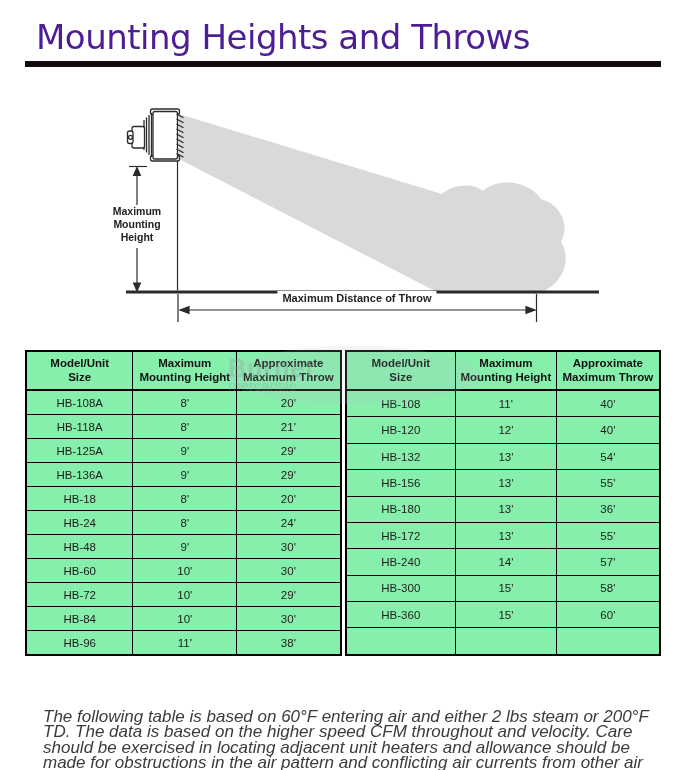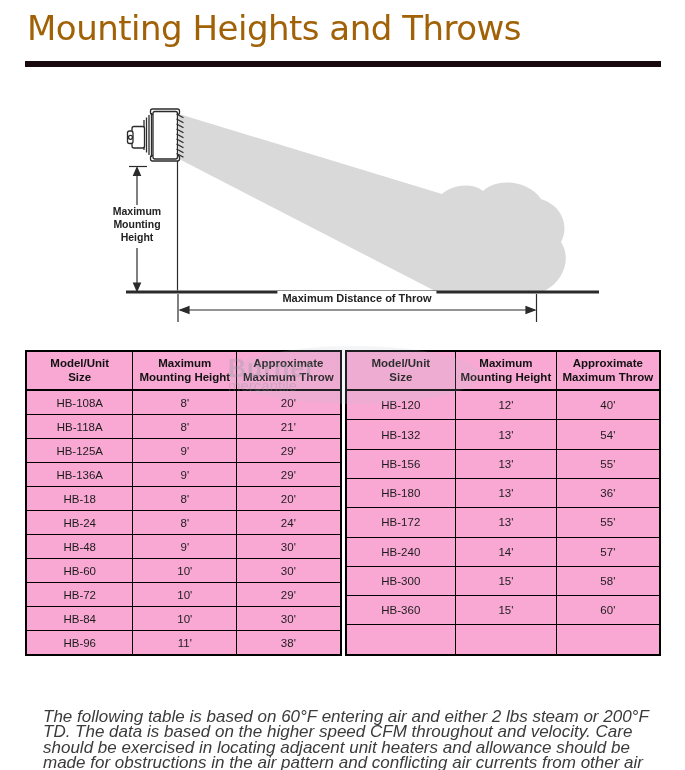--- a/index.html
+++ b/index.html
@@ -1,30 +1,30 @@
 <!DOCTYPE html>
 <html><head>
 <meta charset="utf-8">
 <style>
   html,body{margin:0;padding:0;background:#fff;}
   .page{position:relative;width:685px;height:770px;background:#fff;overflow:hidden;
         font-family:"Liberation Sans",sans-serif;color:#1c1c1c;}
-  .title{position:absolute;left:27px;top:8px;margin:0;
+  .title{position:absolute;left:27px;top:8px;margin:9px;
          font-family:"DejaVu Sans",sans-serif;font-weight:400;font-size:34px;
-         letter-spacing:-0.5px;color:#a16207;}
+         letter-spacing:-0.5px;color:#4c1d95;}
   .title-rule{position:absolute;left:25px;top:61px;width:636px;height:6px;background:#18090e;}
   .diagram{position:absolute;left:0;top:95px;width:685px;height:250px;}
   .diagram svg{position:absolute;left:0;top:0;}
   .dim-label{position:absolute;font-weight:bold;color:#222;background:#fff;}
   .height-label{left:137px;top:110px;transform:translateX(-50%);width:64px;text-align:center;
                 font-size:10.5px;line-height:13px;white-space:pre-line;}
   .throw-label{left:357px;top:196px;transform:translateX(-50%);font-size:11px;line-height:14px;
                padding:0 5px;white-space:nowrap;}
   .tables{position:absolute;left:25px;top:350px;width:636px;display:flex;gap:3px;}
-  .tables table{border-collapse:collapse;width:340px;table-layout:fixed;background:#f9a8d4;
+  .tables table{border-collapse:collapse;width:340px;table-layout:fixed;background:#86efac;
                 border:2px solid #000;}
   .tables th{border:1px solid #000;border-bottom:2px solid #000;text-align:center;
              font-size:11.5px;line-height:13.5px;padding:5px 2px;white-space:pre-line;color:#111;}
   .tables td{border:1px solid #000;text-align:center;font-size:11.5px;height:23px;
              padding:0 2px;color:#1c1c1c;}
   .watermark{position:absolute;left:203px;top:-4px;width:252px;height:58px;border-radius:50%;
              background:rgba(186,191,197,0.16);display:flex;flex-direction:column;
              align-items:flex-start;justify-content:center;pointer-events:none;z-index:5;}
   .wm-line1{font-size:25px;font-weight:bold;letter-spacing:1px;line-height:22px;
             color:rgba(140,148,158,0.30);}
@@ -179,20 +179,25 @@
           <th>Model/Unit
 Size</th>
           <th>Maximum
 Mounting Height</th>
           <th>Approximate
 Maximum Throw</th>
         </tr>
       </thead>
       <tbody>
           <tr>
+            <td>HB-108</td>
+            <td>11'</td>
+            <td>40'</td>
+          </tr>
+          <tr>
             <td>HB-120</td>
             <td>12'</td>
             <td>40'</td>
           </tr>
           <tr>
             <td>HB-132</td>
             <td>13'</td>
             <td>54'</td>
           </tr>
           <tr>

